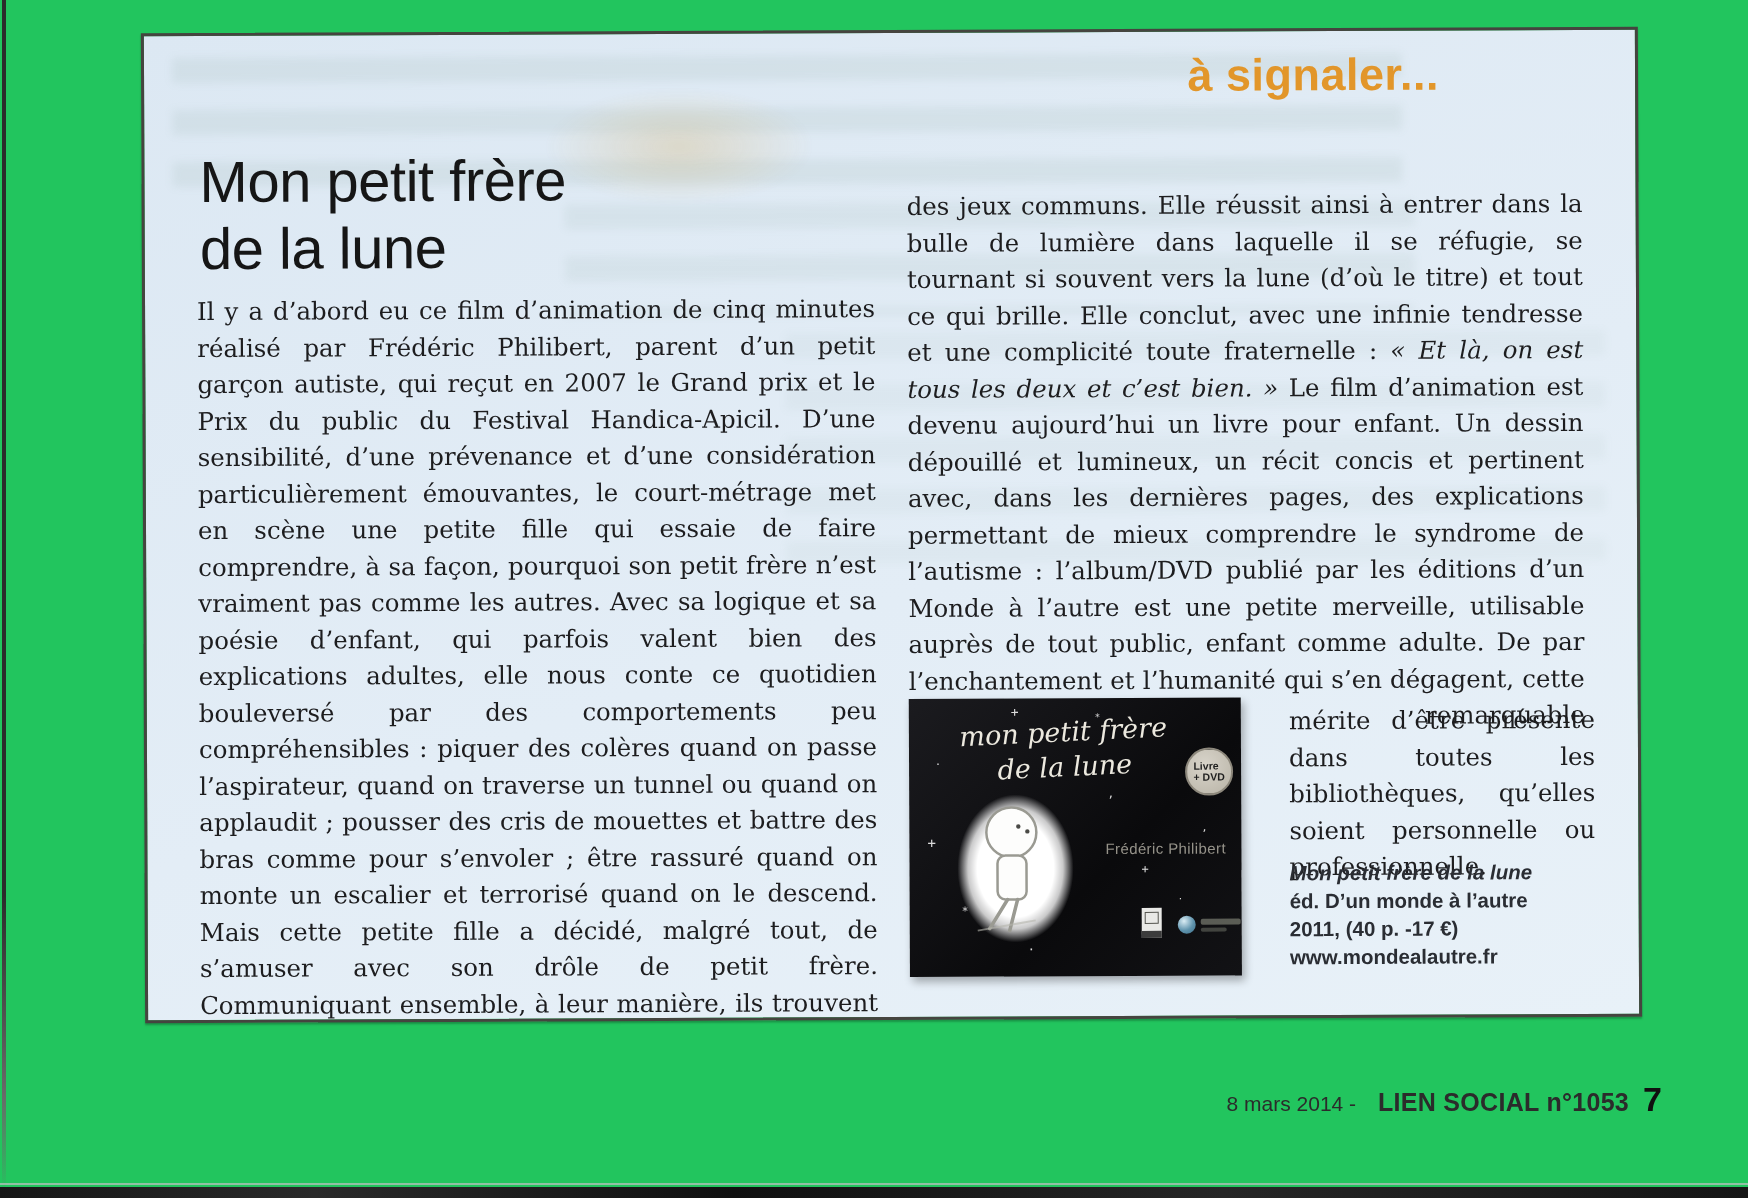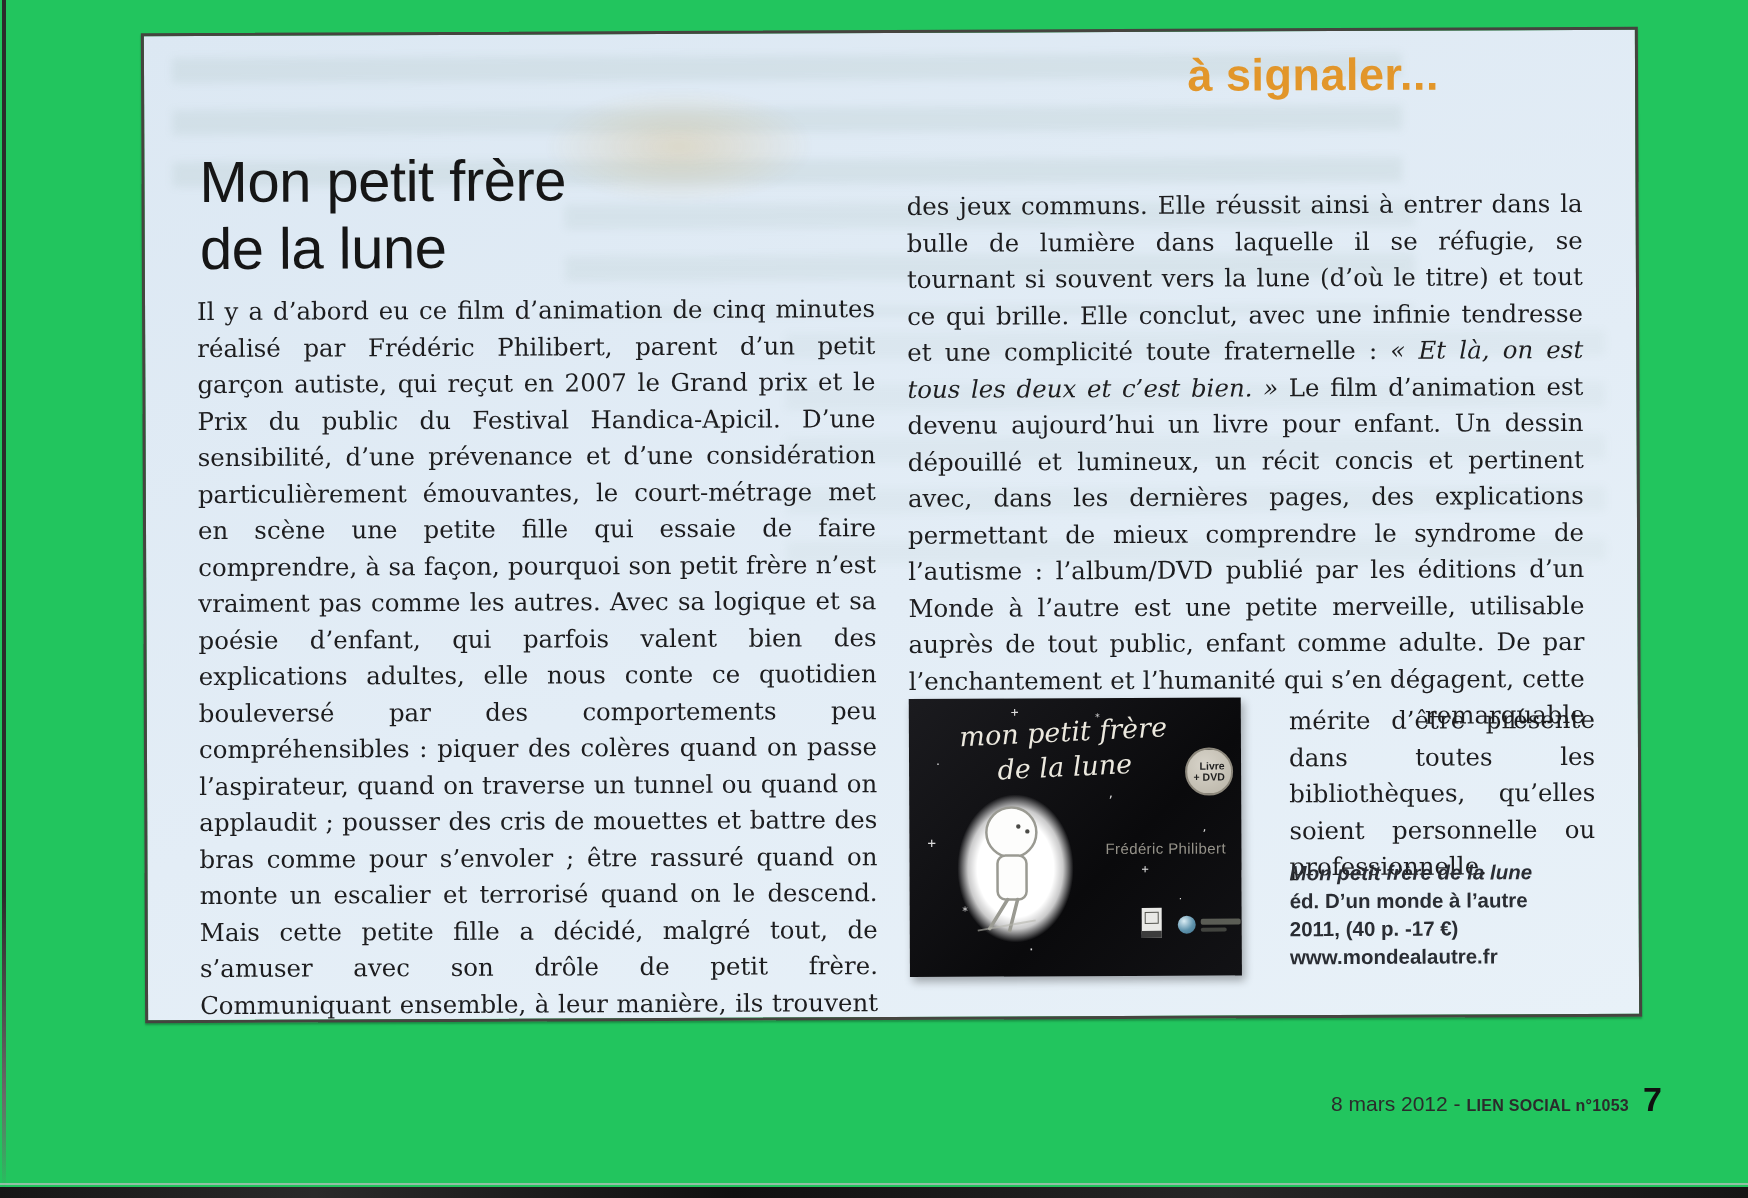--- a/index.html
+++ b/index.html
@@ -83,21 +83,21 @@
   .cover-title{
     position:absolute;left:42px;top:16px;width:226px;
     font-family:"DejaVu Serif",serif;font-style:italic;
     font-size:27px;line-height:35px;color:#ece9df;
     text-align:center;white-space:pre-line;transform:rotate(-2.5deg);
   }
   .cover-badge{
     position:absolute;right:8px;top:50px;width:48px;height:48px;border-radius:50%;
     background:radial-gradient(circle at 40% 35%,#d8d4ca,#b8b3a6);
     color:#1f1f1f;display:flex;align-items:center;justify-content:center;
-    font-size:10.5px;font-weight:700;line-height:11px;text-align:right;white-space:pre-line;
+    font-size:10.5px;font-weight:700;line-height:11px;text-align:left;white-space:pre-line;
     border:2px solid #8d887c;box-sizing:border-box;
   }
   .cover-moon{
     position:absolute;left:40px;top:86px;width:132px;height:168px;
     background:radial-gradient(closest-side,#ffffff 58%,rgba(255,255,255,.78) 72%,rgba(255,255,255,0) 88%);
   }
   .cover-child{position:absolute;left:62px;top:104px;}
   .cover-author{
     position:absolute;left:196px;top:142px;
     font-size:15px;color:#96938a;letter-spacing:.4px;
@@ -142,21 +142,21 @@
     position:absolute;left:1142px;top:828px;width:310px;
     font-size:20.5px;line-height:28px;font-weight:700;color:#2a2d33;
   }
   .book-caption .cap-title{font-style:italic;}
   
   .footer{
     position:absolute;right:86px;top:1080px;width:640px;
     text-align:right;color:#2b2b2b;
   }
   .footer .f-date{font-size:21px;font-weight:400;}
-  .footer .f-mag{font-size:16px;font-weight:700;letter-spacing:.3px;}
+  .footer .f-mag{font-size:25px;font-weight:700;letter-spacing:.3px;margin-left:16px;}
   .footer .f-page{font-size:34px;font-weight:700;color:#101010;margin-left:14px;}
 </style>
 </head>
 <body>
 
 <div class="scan-page">
 
   <div class="edge-left"></div>
 
   <div class="panel">
@@ -209,18 +209,18 @@
 
     <div class="book-caption">
       <div class="cap-title">Mon petit frère de la lune</div>
       <div>éd. D’un monde à l’autre</div>
       <div>2011, (40 p. -17 €)</div>
       <div>www.mondealautre.fr</div>
     </div>
   </div>
 
   <div class="footer">
-    <span class="f-date">8 mars 2012 - </span><span class="f-mag">LIEN SOCIAL n°1053</span><span class="f-page">7</span>
+    <span class="f-date">8 mars 2014 - </span><span class="f-mag">LIEN SOCIAL n°1053</span><span class="f-page">7</span>
   </div>
 
   <div class="edge-bottom-line"></div>
   <div class="edge-bottom-bar"></div>
 </div>
 
 </body></html>

